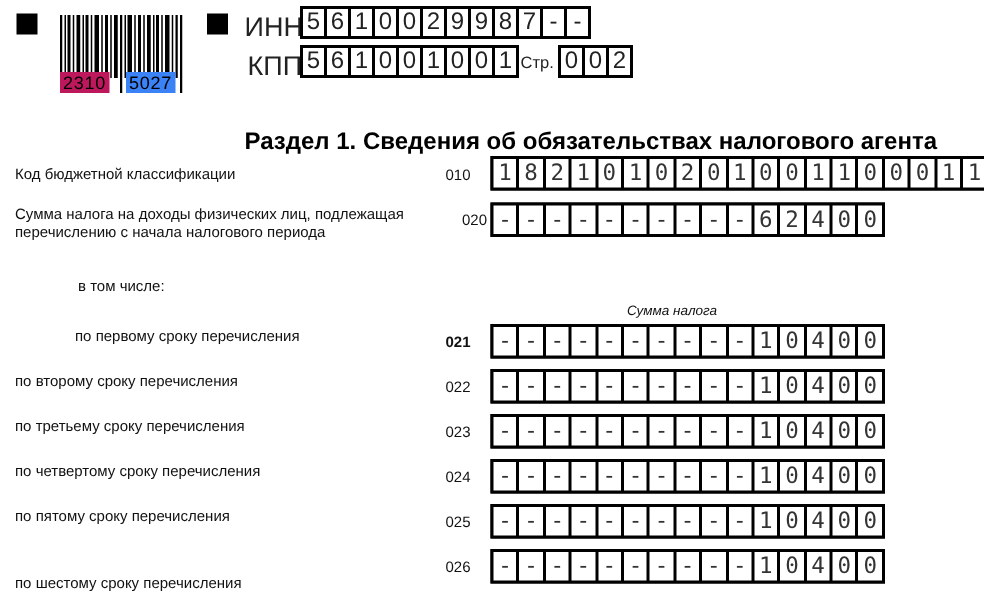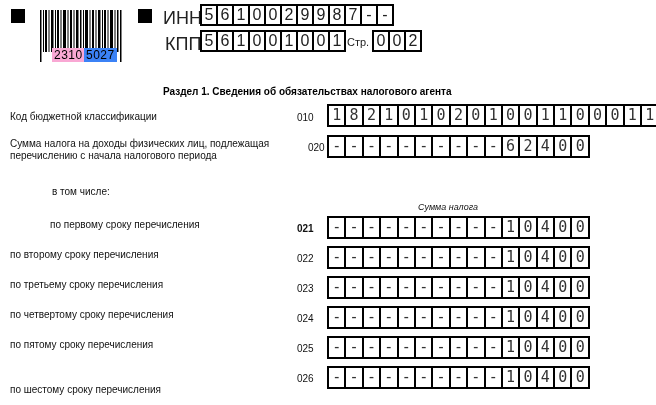--- a/index.html
+++ b/index.html
@@ -1,21 +1,21 @@
 <!DOCTYPE html>
 <html><head>
 <meta charset="utf-8">
 <style>
   html, body { margin:0; padding:0; background:#fff; }
   body { width:656px; height:405px; position:relative; overflow:hidden;
          font-family:"Liberation Sans", sans-serif; color:#000; }
   .abs { position:absolute; }
   .marker { width:14px; height:14px; background:#000; }
   .barcode { left:40px; top:8px; width:82px; height:54px; }
-  .barcode-num { left:52px; top:48px; font-size:12px; letter-spacing:0.5px; background:#f9a8d4; padding:0 2px; }
+  .barcode-num { left:40px; top:48px; font-size:12px; letter-spacing:0.5px; background:#be185d; padding:0 2px; }
   .barcode-num2 { left:84px; top:48px; font-size:12px; letter-spacing:0.5px; background:#3b82f6; padding:0 2px; }
   .hdr-label { font-size:18px; color:#222; }
   .cells { display:flex; border:2px solid #000; background:#000; gap:2px; }
   .cell { width:14px; height:18px; background:#fff; display:flex; align-items:center; justify-content:center;
           font-family:"Liberation Sans", sans-serif; font-size:16px; color:#222; line-height:1; }
   .cell.big { width:15.4px; height:19px; font-family:"DejaVu Sans Mono", monospace; font-size:15px; color:#333; }
   .row-label { left:10px; font-size:10px; color:#111; line-height:12px; }
   .row-code { left:297px; font-size:10px; color:#111; }
   .sub { left:20px; font-size:10px; color:#111; }
   .col-head { left:418px; top:202px; font-size:9px; font-style:italic; color:#111; }
@@ -87,21 +87,21 @@
     <div class="cell">0</div>
     <div class="cell">1</div>
   </div>
 <div class="abs" style="left:347px;top:36px;font-size:11px;color:#222;">Стр.</div>
 <div class="abs cells" style="left:372px;top:30px;" id="page">
     <div class="cell">0</div>
     <div class="cell">0</div>
     <div class="cell">2</div>
   </div>
 
-<div class="abs" style="left:163px;top:86px;font-size:10px;font-weight:bold;">Раздел 1. Сведения об обязательствах налогового агента</div>
+<div class="abs" style="left:163px;top:86px;font-size:16px;font-weight:bold;">Раздел 1. Сведения об обязательствах налогового агента</div>
 
 <div class="abs row-label" style="top:111px;">Код бюджетной классификации</div>
 <div class="abs row-code" style="top:112px;">010</div>
 <div class="abs cells" style="left:327px;top:104px;" id="r0">
     <div class="cell big">1</div>
     <div class="cell big">8</div>
     <div class="cell big">2</div>
     <div class="cell big">1</div>
     <div class="cell big">0</div>
     <div class="cell big">1</div>

